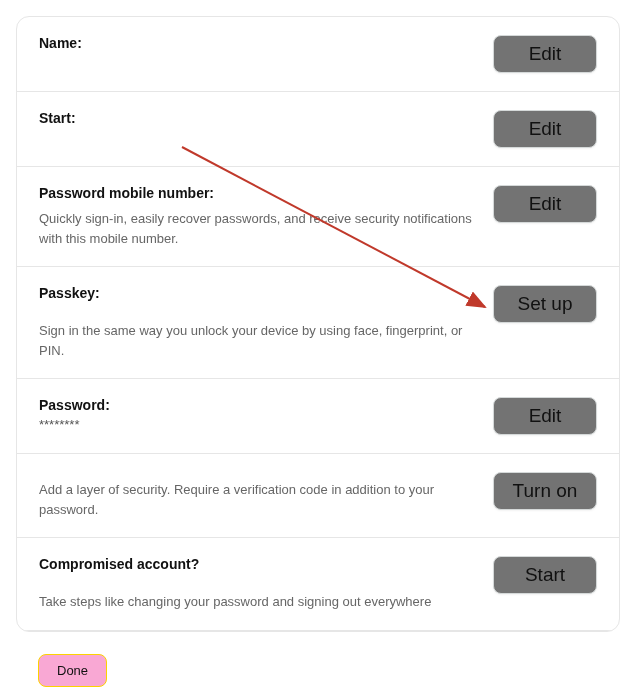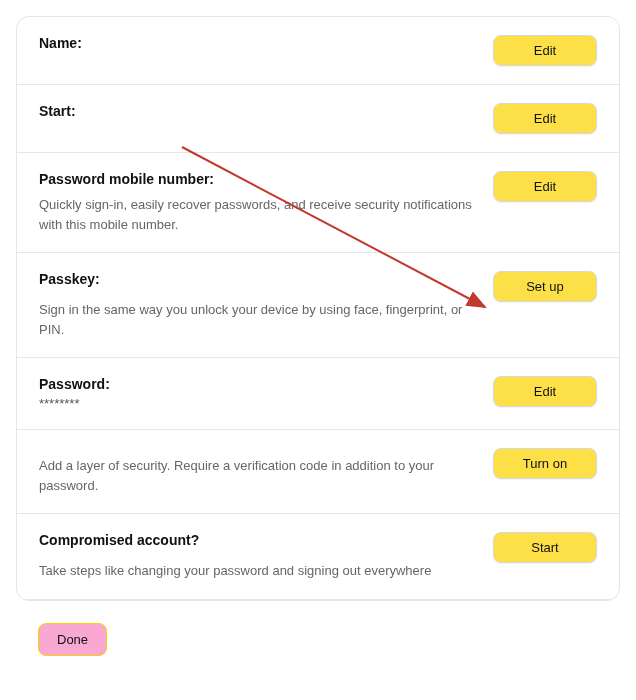--- a/index.html
+++ b/index.html
@@ -44,29 +44,29 @@
       color: #555;
       margin-top: 2px;
     }
     .row-desc {
       font-size: 13px;
       color: #666;
       line-height: 1.5;
       margin-top: 8px;
     }
     .row-desc.tight {
-      margin-top: 13px;
+      margin-top: 20px;
     }
     .action-btn {
-      background: #fde047;
+      background: #737373;
       border: 1px solid #d5d9d9;
       border-radius: 8px;
       padding: 7px 0;
       width: 104px;
-      font-size: 13px;
+      font-size: 19px;
       color: #111;
       cursor: pointer;
       text-align: center;
       box-shadow: 0 1px 2px rgba(0,0,0,0.05);
       flex-shrink: 0;
     }
     .done-btn {
       background: #f9a8d4;
       border: 1px solid #fcd200;
       border-radius: 8px;

